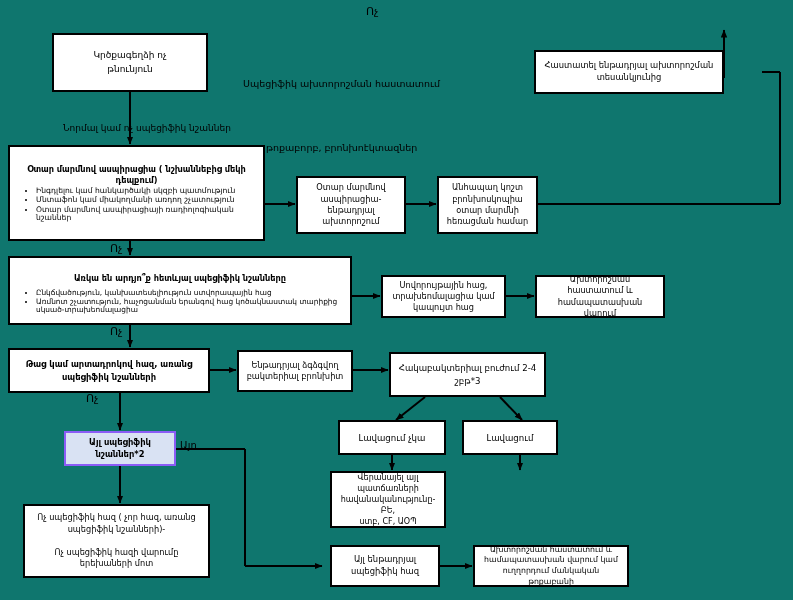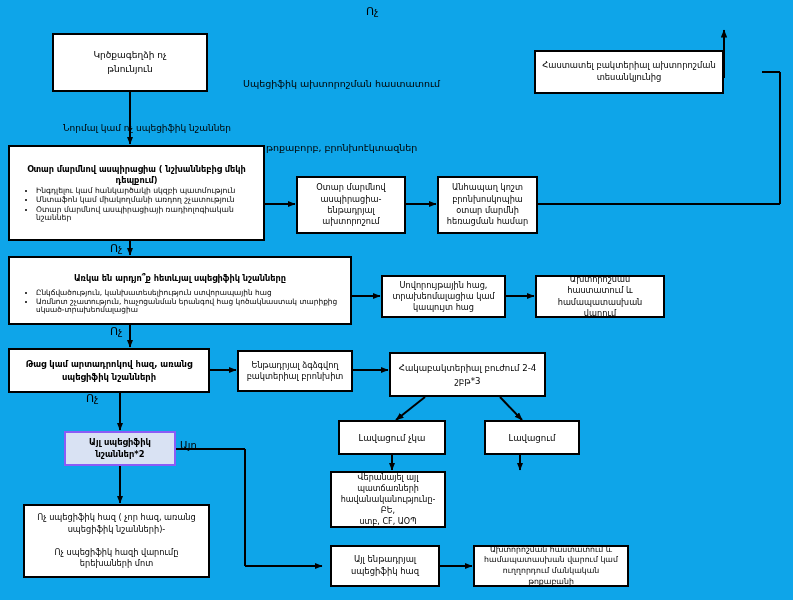--- a/index.html
+++ b/index.html
@@ -4,21 +4,21 @@
 <style>
   html, body {
     margin: 0;
     padding: 0;
     background: #ffffff;
   }
   #canvas {
     position: relative;
     width: 793px;
     height: 600px;
-    background: #0ea5e9;
+    background: #0f766e;
     font-family: "DejaVu Sans", "Liberation Sans", sans-serif;
     overflow: hidden;
   }
   .box {
     position: absolute;
     box-sizing: border-box;
     border: 2px solid #000000;
     background: #ffffff;
     display: flex;
     flex-direction: column;
@@ -156,21 +156,21 @@
       <li>Առմնոտ շչատություն, հաչոցանման երանգով հաց կոծակնաստակ տարիքից սկսած-տրախեոմալացիա</li>
     </ul>
   </div>
 
   <div class="box center-text" style="left:8px; top:348px; width:202px; height:45px; font-size:8.4px; font-weight:bold; line-height:1.5; padding:2px 6px; white-space:pre-line;">Թաց կամ արտադրոկով հազ, առանց
 սպեցիֆիկ նշանների</div>
 
   <div class="box hi-box center-text" style="left:64px; top:431px; width:112px; height:35px; font-size:8.4px; line-height:1.35; padding:2px 4px; white-space:pre-line;">Այլ սպեցիֆիկ
 նշաններ*2</div>
 
-  <div class="box center-text" style="left:534px; top:50px; width:190px; height:44px; font-size:8.4px; line-height:1.4; padding:2px 6px; white-space:pre-line;">Հաստատել բակտերիալ ախտորոշման
+  <div class="box center-text" style="left:534px; top:50px; width:190px; height:44px; font-size:8.4px; line-height:1.4; padding:2px 6px; white-space:pre-line;">Հաստատել ենթադրյալ ախտորոշման
 տեսանկյունից</div>
 
   <div class="box center-text" style="left:296px; top:176px; width:110px; height:58px; font-size:8.2px; line-height:1.38; padding:18px 4px; white-space:pre-line;">Օտար մարմնով
 ասպիրացիա-
 ենթադրյալ
 ախտորոշում</div>
 
   <div class="box center-text" style="left:437px; top:176px; width:101px; height:58px; font-size:8.2px; line-height:1.38; padding:2px 3px; white-space:pre-line;">Անհապաղ կոշտ
 բրոնխոսկոպիա
 օտար մարմնի
@@ -184,21 +184,21 @@
 համապատասխան վարում</div>
 
   <div class="box center-text" style="left:237px; top:350px; width:116px; height:42px; font-size:8.2px; line-height:1.38; padding:2px 4px; white-space:pre-line;">Ենթադրյալ ձգձգվող
 բակտերիալ բրոնխիտ</div>
 
   <div class="box center-text" style="left:389px; top:352px; width:157px; height:45px; font-size:8.6px; line-height:1.4; padding:2px 4px; white-space:pre-line;">Հակաբակտերիալ բուժում 2-4
 շբթ*3</div>
 
   <div class="box center-text" style="left:338px; top:420px; width:108px; height:35px; font-size:8.6px; padding:2px 4px;">Լավացում չկա</div>
 
-  <div class="box center-text" style="left:484px; top:420px; width:96px; height:35px; font-size:8.6px; padding:2px 4px;">Լավացում</div>
+  <div class="box center-text" style="left:462px; top:420px; width:96px; height:35px; font-size:8.6px; padding:2px 4px;">Լավացում</div>
 
   <div class="box center-text" style="left:330px; top:471px; width:116px; height:57px; font-size:8px; line-height:1.38; padding:2px 4px; white-space:pre-line;">Վերանայել այլ
 պատճառների
 հավանականությունը- ԲԵ,
 ստբ, CF, ԱՕՊ</div>
 
 
   <div class="box center-text" style="left:23px; top:504px; width:187px; height:74px; font-size:8.2px; line-height:1.4; padding:3px 6px; white-space:pre-line;">Ոչ սպեցիֆիկ հազ ( չոր հազ, առանց
 սպեցիֆիկ նշանների)-
 

